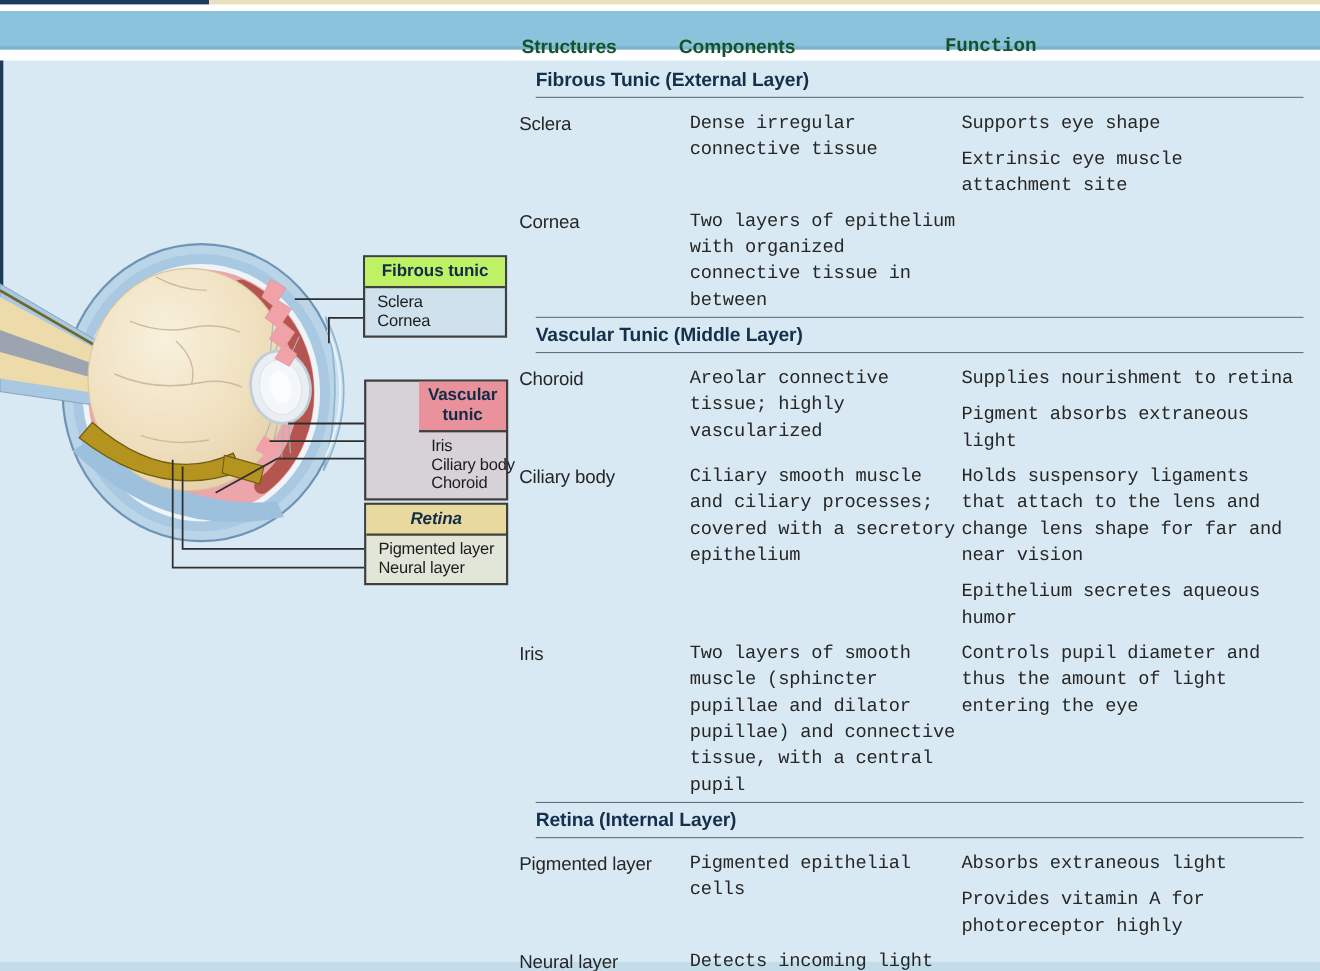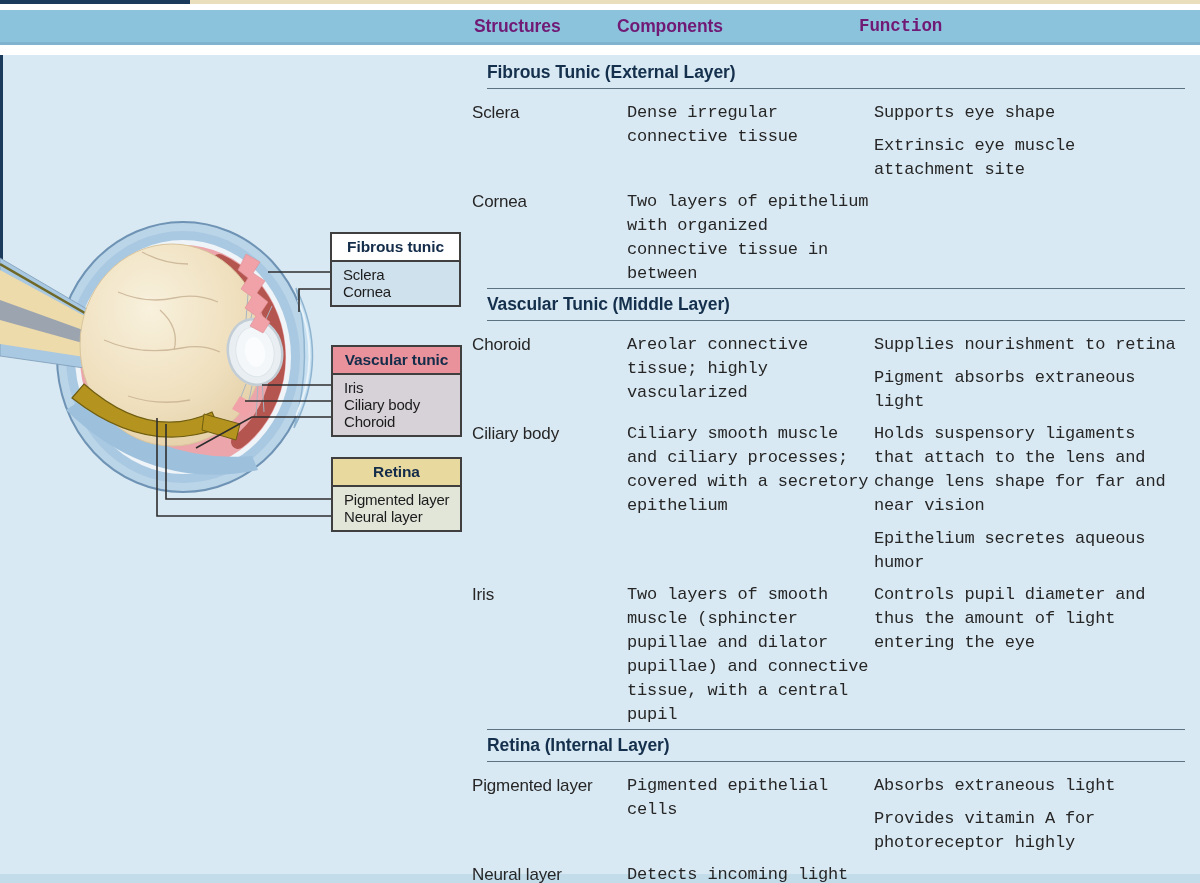--- a/index.html
+++ b/index.html
@@ -10,22 +10,22 @@
   }
   
   .top-line-left{position:absolute;left:0;top:0;width:190px;height:4px;background:#1b3a5c;}
   .top-line-right{position:absolute;left:190px;top:0;right:0;height:4px;background:#eadfbc;}
   
   .header-bar{
     position:absolute;left:0;top:10px;width:100%;height:32px;
     background:#8cc3dc;border-bottom:3px solid #7fb2cc;
   }
   .header-bar .col-label{
-    position:absolute;top:0;height:32px;line-height:32px;
-    font-weight:bold;font-size:17.5px;color:#701a75;letter-spacing:-0.1px;
+    position:absolute;top:16px;height:32px;line-height:32px;
+    font-weight:bold;font-size:17.5px;color:#14532d;letter-spacing:-0.1px;
   }
   .col-structures{left:474px;}
   .col-components{left:617px;}
   .col-function{left:859px;font-family:Liberation Mono, monospace;}
   
   .content-bg{position:absolute;left:0;top:55px;width:100%;height:819px;background:#d9e9f3;}
   .bottom-strip{position:absolute;left:0;bottom:0;width:100%;height:9px;background:#c3dcea;}
   .left-edge-line{position:absolute;left:0;top:55px;width:3px;height:230px;background:#1b3a5c;}
   
   #diagram-svg{position:absolute;left:0;top:0;width:1200px;height:883px;z-index:1;pointer-events:none;}
@@ -149,36 +149,36 @@
       <path d="M299,312 V289 H344"></path>
       <path d="M262,385 H346"></path>
       <path d="M245,401 H346"></path>
       <path d="M196,448 L252,417 H346"></path>
       <path d="M166,424 V499 H348"></path>
       <path d="M157,418 V516 H348"></path>
     </g>
   </svg>
 
   <div class="label-box" id="label-box-fibrous" style="background: rgb(207, 225, 237);">
-      <div class="lb-header" style="background: #ffffff;">Fibrous tunic</div>
+      <div class="lb-header" style="background: #bef264;">Fibrous tunic</div>
       <div class="lb-body">
         <div class="lb-item">Sclera</div>
         <div class="lb-item">Cornea</div>
       </div>
     </div>
-  <div class="label-box" id="label-box-vascular" style="background: rgb(215, 209, 216);">
+  <div class="label-box" id="label-box-vascular" style="background: rgb(215, 209, 216); padding-left: 48px;">
       <div class="lb-header" style="background: rgb(233, 146, 155);">Vascular tunic</div>
       <div class="lb-body">
         <div class="lb-item">Iris</div>
         <div class="lb-item">Ciliary body</div>
         <div class="lb-item">Choroid</div>
       </div>
     </div>
   <div class="label-box" id="label-box-retina" style="background: rgb(226, 230, 217);">
-      <div class="lb-header" style="background: rgb(232, 217, 158);">Retina</div>
+      <div class="lb-header" style="background: rgb(232, 217, 158); font-style: italic;">Retina</div>
       <div class="lb-body">
         <div class="lb-item">Pigmented layer</div>
         <div class="lb-item">Neural layer</div>
       </div>
     </div>
 
   <div id="table">
       <div class="tsection">
         <div class="tsection-header">Fibrous Tunic (External Layer)</div>
         <div class="trows">

